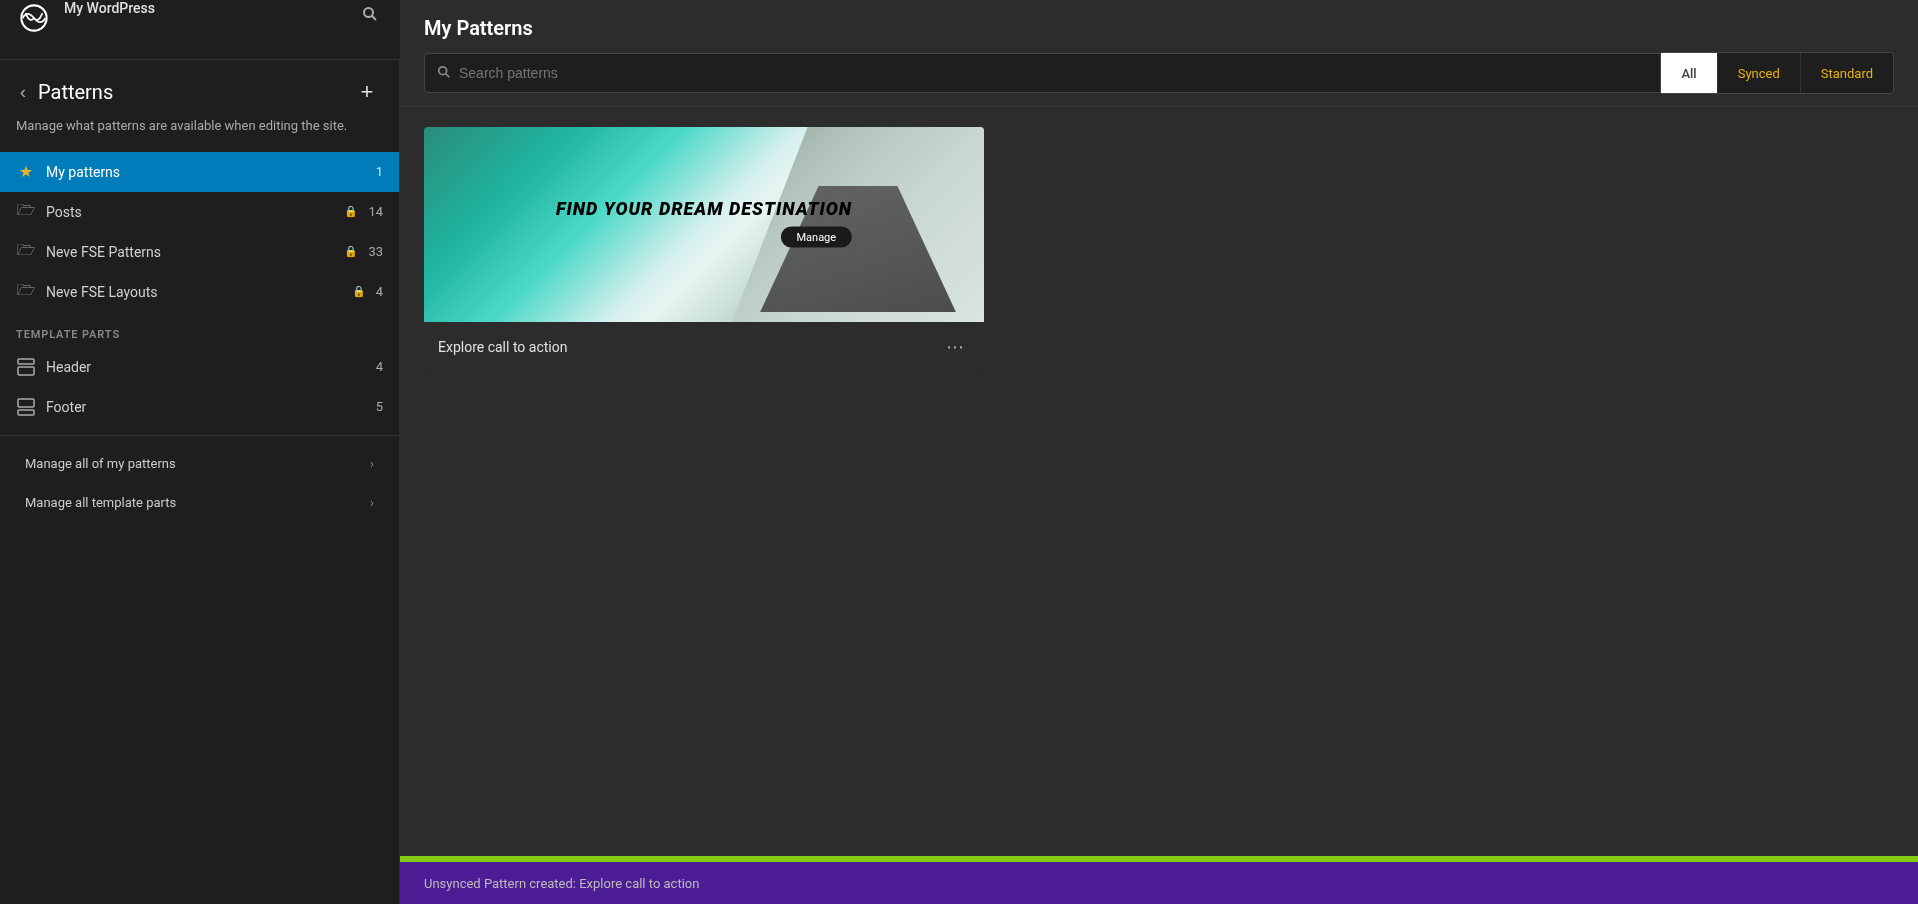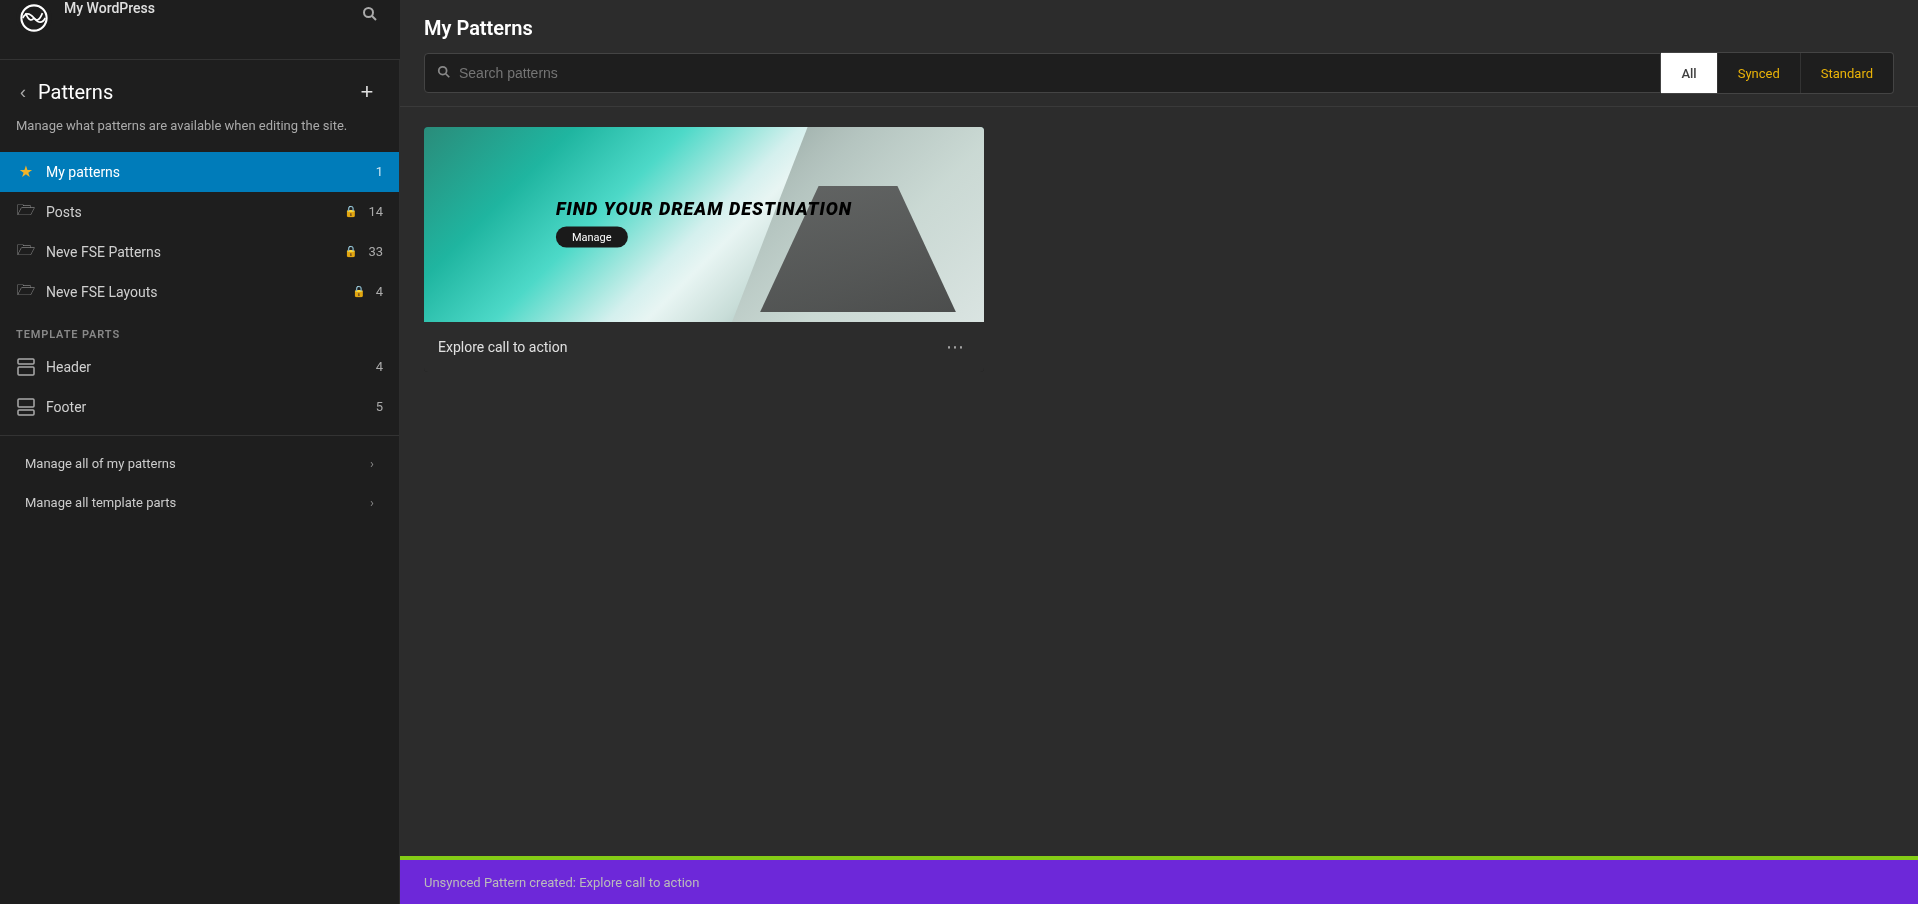--- a/index.html
+++ b/index.html
@@ -300,21 +300,21 @@
       background: linear-gradient(135deg, #8a9a95 0%, #b0c0bb 30%, #d0ddd8 60%, #e8f0ee 100%);
       clip-path: polygon(30% 0%, 100% 0%, 100% 100%, 0% 100%);
       opacity: 0.9;
     }
 
     .pattern-text-overlay {
       position: absolute;
       top: 50%;
       left: 50%;
       transform: translate(-50%, -55%);
-      text-align: left;
+      text-align: right;
       z-index: 10;
     }
     .pattern-headline {
       font-size: 18px;
       font-weight: 900;
       font-style: italic;
       color: #000;
       letter-spacing: 1px;
       text-transform: uppercase;
       white-space: nowrap;
@@ -346,22 +346,22 @@
       color: #aaa;
       cursor: pointer;
       font-size: 18px;
       padding: 2px 6px;
       display: flex; align-items: center;
     }
 
     
     .status-bar {
       height: 48px;
-      background: #6d28d9;
-      border-top: 4px solid #84cc16;
+      background: #4c1d95;
+      border-top: 6px solid #84cc16;
       display: flex;
       align-items: center;
       padding: 0 24px;
       font-size: 13px;
       color: #bbb;
       flex-shrink: 0;
     }
   </style>
 </head>
 <body>

